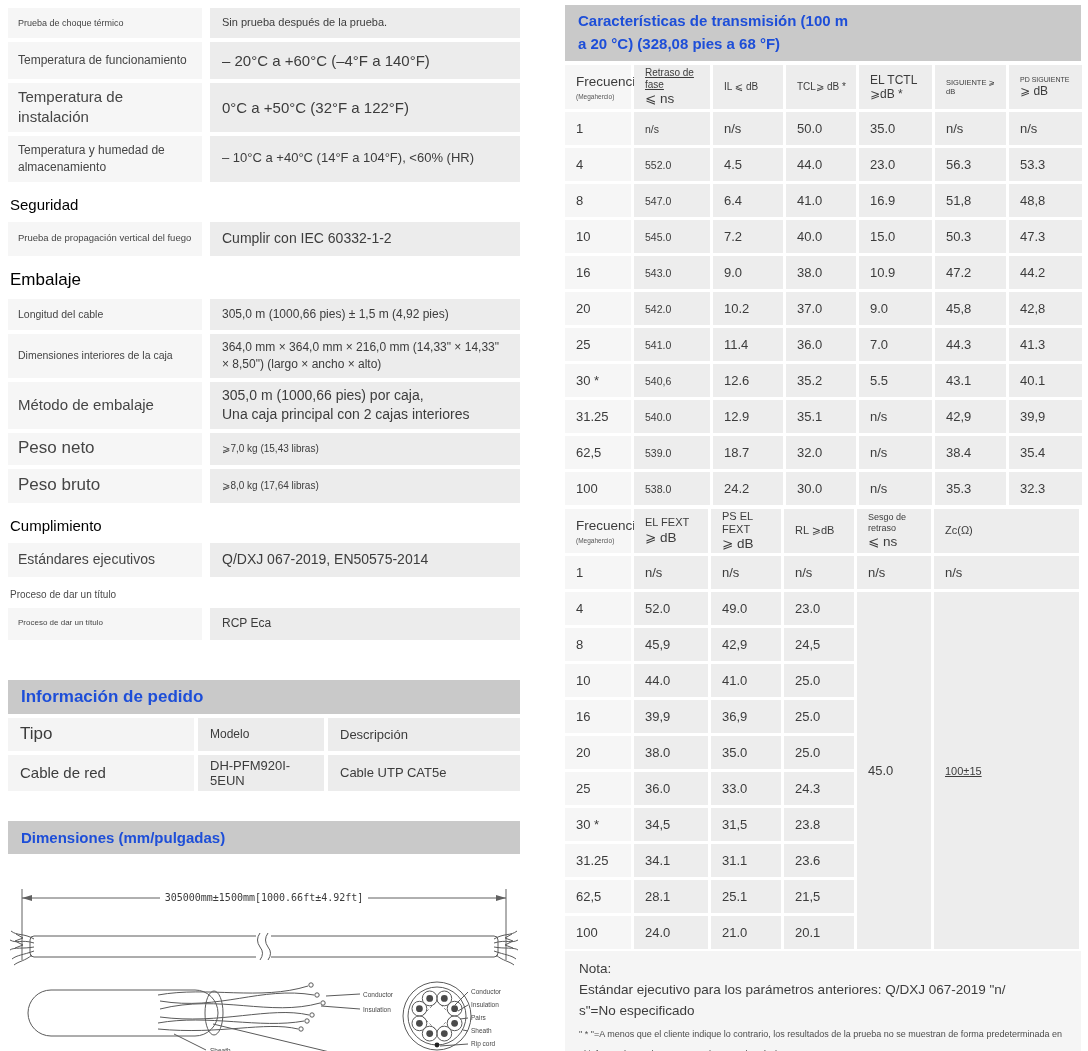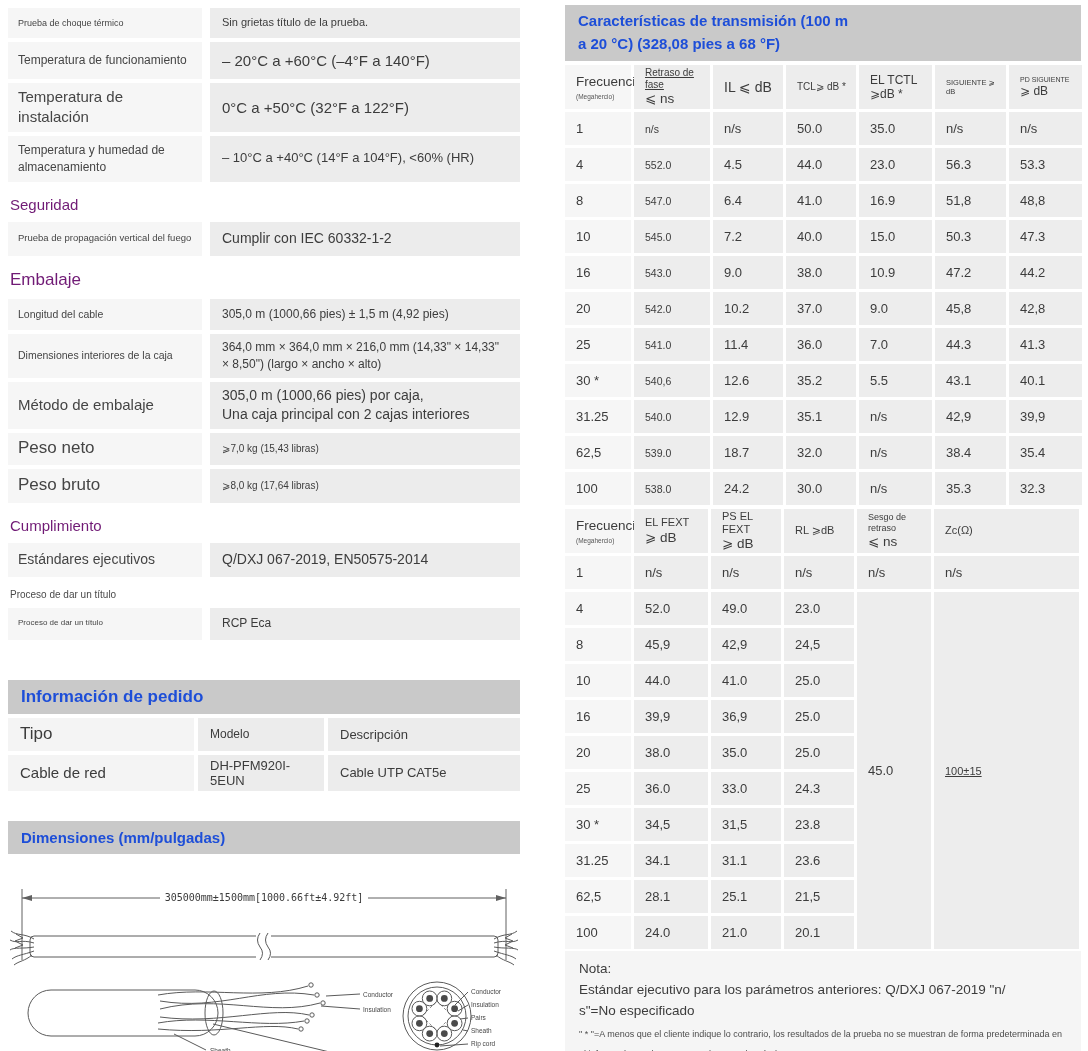--- a/index.html
+++ b/index.html
@@ -13,21 +13,21 @@
   .fs105{font-size:10.5px}.fs11{font-size:11px}.fs12{font-size:12px}.fs13{font-size:13px}
   .fs14{font-size:14px}.fs15{font-size:15px}.fs17{font-size:17px}
 
   
   .srow{display:flex;gap:8px;margin-bottom:4px;}
   .slabel{width:174px;background:#f6f6f6;padding:4px 10px;display:flex;align-items:center;line-height:1.35;color:#454545;}
   .svalue{flex:1;background:#ececec;padding:4px 12px;display:flex;flex-direction:column;justify-content:center;line-height:1.4;color:#3c3c3c;}
   .rh30{min-height:30px}.rh31{min-height:31px}.rh32{min-height:32px}
   .rh34{min-height:34px}.rh36{min-height:36px}.rh37{min-height:37px}.rh44{min-height:44px}.rh46{min-height:46px}
 
-  .heading{margin:14px 2px 9px;color:#701a75;}
+  .heading{margin:14px 2px 9px;color:#000000;}
   .heading.small{margin:12px 2px 8px;color:#4a4a4a;}
 
   .graybar{background:#c9c9c9;color:#1d4ed8;font-weight:700;padding:7px 13px;display:flex;align-items:center;min-height:19px;}
   .graybar.mt40{margin-top:40px}
   .graybar.mt38{margin-top:30px}
 
   
   .order-grid{display:grid;grid-template-columns:186px 126px 1fr;grid-template-rows:33px 36px;gap:4px;margin-top:4px;}
   .ocell{background:#ececec;display:flex;align-items:center;padding:0 12px;color:#3c3c3c;}
   .ocell.first{background:#f4f4f4;}
@@ -41,21 +41,21 @@
   .hc0{background:#f6f6f6;}
   .dc0{background:#f6f6f6;}
   .dcell{font-size:13px;}
   .t1 .dc1{font-size:10.5px;}
   .merged-zc{font-size:11px;}
   .merged-sesgo{font-size:13px;}
   .h1,.h2{line-height:1.2;}
   .hc0 .h1{font-size:13.5px;}
   .hc0 .h2{font-size:6.5px;margin-top:3px;color:#555;}
   .t1 .hc1 .h1{font-size:10px;text-decoration:underline;} .t1 .hc1 .h2{font-size:13.5px;}
-  .t1 .hc2 .h1{font-size:14px;}
+  .t1 .hc2 .h1{font-size:10px;}
   .t1 .hc3 .h1{font-size:10px;}
   .t1 .hc4 .h1,.t1 .hc4 .h2{font-size:12px;}
   .t1 .hc5 .h1{font-size:7.5px;}
   .t1 .hc6 .h1{font-size:7px;} .t1 .hc6 .h2{font-size:12px;}
   .t2 .hc1 .h1,.t2 .hc2 .h1{font-size:11px;} .t2 .hc1 .h2,.t2 .hc2 .h2{font-size:13.5px;}
   .t2 .hc3 .h1{font-size:11px;}
   .t2 .hc4 .h1{font-size:9px;} .t2 .hc4 .h2{font-size:13.5px;}
   .t2 .hc5 .h1{font-size:11px;}
 
   
@@ -68,21 +68,21 @@
 </style>
 </head>
 <body>
 
 <div class="page">
 
   <div class="left">
 
     <div class="srow rh30">
       <div class="slabel fs9">Prueba de choque térmico</div>
-      <div class="svalue fs11">Sin grietas título de la prueba.</div>
+      <div class="svalue fs11">Sin prueba después de la prueba.</div>
     </div>
     <div class="srow rh37">
       <div class="slabel fs12">Temperatura de funcionamiento</div>
       <div class="svalue fs15">– 20°C a +60°C (–4°F a 140°F)</div>
     </div>
     <div class="srow rh36">
       <div class="slabel fs15">Temperatura de instalación</div>
       <div class="svalue fs15">0°C a +50°C (32°F a 122°F)</div>
     </div>
     <div class="srow rh46">

